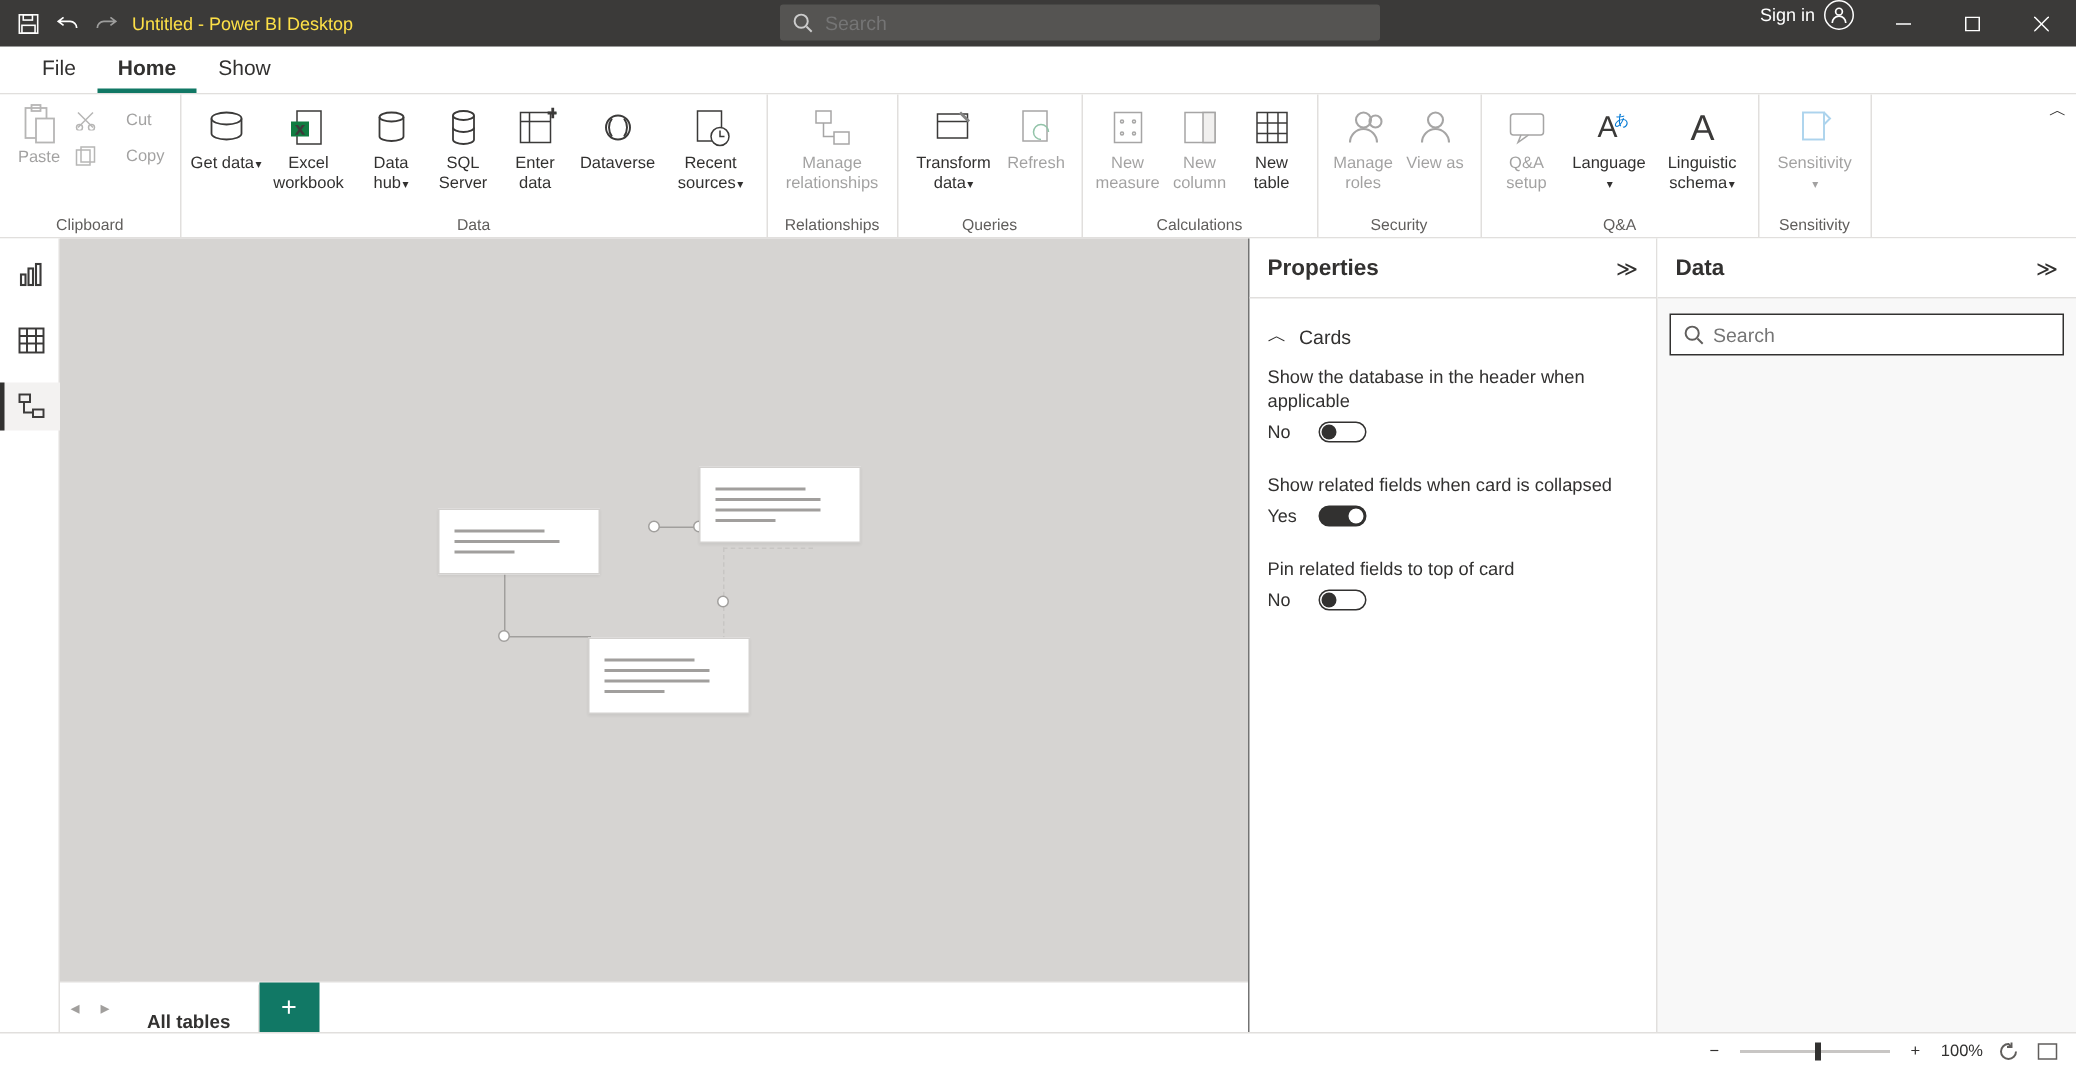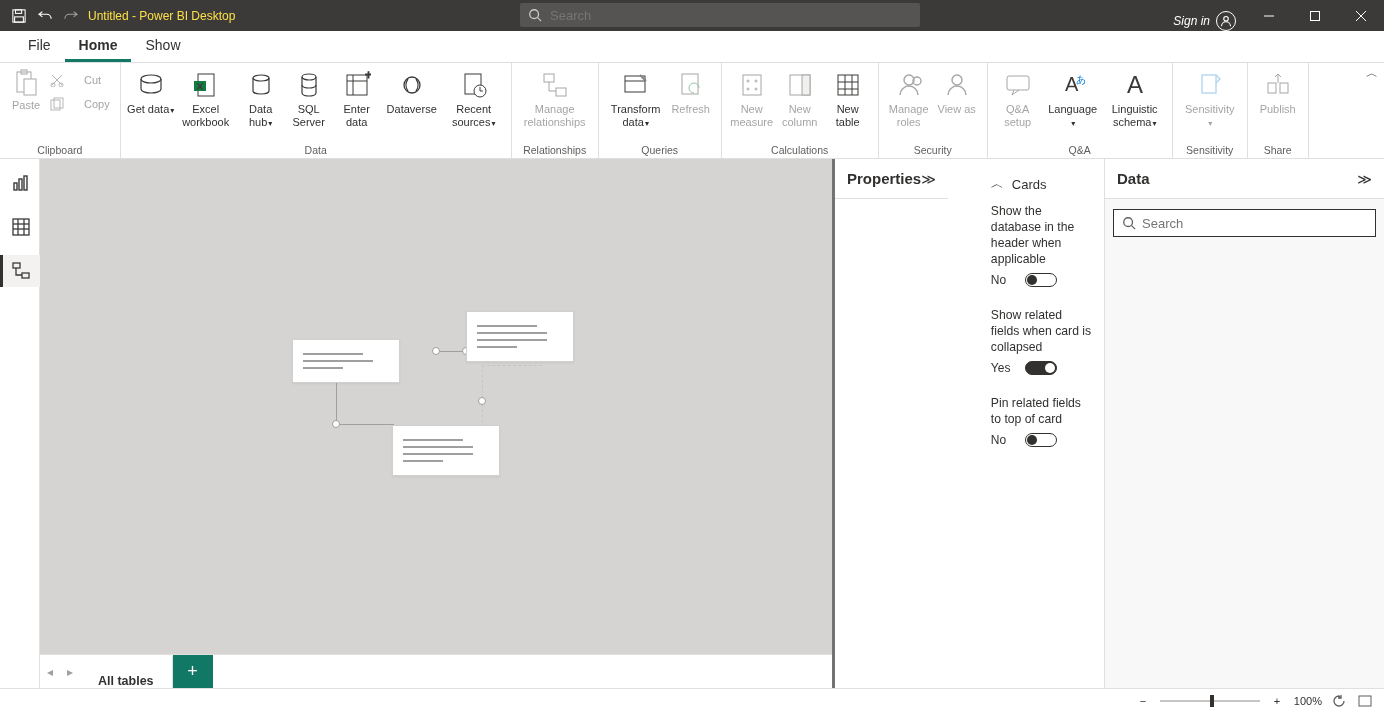--- a/index.html
+++ b/index.html
@@ -6,21 +6,21 @@
   body { width:1384px; height:712px; background:#f3f2f1; overflow:hidden; font-size:12px; color:#323130; }
   
   
   .titlebar { height:31px; background:#3b3a39; color:#fff; display:flex; align-items:center; position:relative; }
   .titlebar .qat { display:flex; align-items:center; gap:4px; padding-left:8px; }
   .titlebar .qat-btn { width:22px; height:22px; display:flex; align-items:center; justify-content:center; color:#fff; }
   .titlebar .app-title { margin-left:6px; font-size:12px; color:#fde047; }
   .titlebar .search-wrap { position:absolute; left:520px; top:3px; width:400px; height:24px; background:#555452; border-radius:2px; display:flex; align-items:center; padding:0 8px; }
   .titlebar .search-wrap svg { width:14px; height:14px; flex-shrink:0; }
   .titlebar .search-input { background:transparent; border:none; color:#ddd; margin-left:8px; width:100%; font-size:13px; outline:none; }
-  .titlebar .right { position:absolute; right:0; top:0; height:31px; display:flex; align-items:flex-end;font-style:italic; }
+  .titlebar .right { position:absolute; right:0; top:0; height:31px; display:flex; align-items:flex-start; }
   .titlebar .signin { display:flex; align-items:center; gap:6px; margin-right:10px; font-size:12px; }
   .titlebar .signin-avatar { width:20px; height:20px; border-radius:50%; border:1.5px solid #fff; display:flex; align-items:center; justify-content:center; }
   .win-btn { width:46px; height:31px; display:flex; align-items:center; justify-content:center; }
   
   
   .ribbon-tabs { height:32px; background:#fff; display:flex; align-items:flex-end; border-bottom:1px solid #e1dfdd; padding-left:14px; gap:0; }
   .ribbon-tab { padding:0 14px; height:32px; line-height:30px; font-size:14px; color:#323130; cursor:pointer; }
   .ribbon-tab.active { border-bottom:3px solid #117865; font-weight:600; }
   
   
@@ -69,21 +69,21 @@
   .vdash { position:absolute; width:0; border-left:1.5px dashed #c8c6c4;}
   
   
   .tab-bar { height:34px; background:#fff; border-top:1px solid #e1dfdd; display:flex; align-items:stretch; }
   .tab-nav { width:20px; display:flex; align-items:center; justify-content:center; color:#a19f9d; }
   .page-tab { padding:0 18px; display:flex; align-items:flex-end; border-right:1px solid #e1dfdd; font-size:12.5px; background:#fff; border-top:2px solid transparent;}
   .page-tab.active { font-weight:600; }
   .add-tab { width:40px; background:#117865; color:#fff; display:flex; align-items:center; justify-content:center; font-size:18px; }
   
   
-  .pane { width:272px; background:#fff; border-left:3px solid #737373; display:flex; flex-direction:row;gap:31px; }
+  .pane { width:272px; background:#fff; border-left:1px solid #737373; display:flex; flex-direction:column; }
   .pane-header { height:40px; display:flex; align-items:center; justify-content:space-between; padding:0 12px; border-bottom:1px solid #e1dfdd;}
   .pane-header .title { font-size:15px; font-weight:600; }
   .pane-body { padding:10px 12px; font-size:12px; }
   .section-hdr { display:flex; align-items:center; gap:8px; padding:6px 0 10px 0; font-size:13px; }
   .prop-item { margin-bottom:20px; }
   .prop-label { font-size:12.2px; color:#323130; line-height:16px; margin-bottom:6px; }
   .toggle-row { display:flex; align-items:center; gap:10px; }
   .toggle-state { font-size:12px; width:24px;}
   .toggle { width:32px; height:14px; border-radius:7px; border:1.5px solid #323130; position:relative; background:#fff; cursor:pointer;}
   .toggle .knob { width:10px; height:10px; border-radius:50%; background:#323130; position:absolute; top:0.5px; left:1px;}
@@ -425,35 +425,20 @@
               <rect x="6" y="4" width="14" height="18"></rect>
               <path d="M20 4 L24 8 L20 12"></path>
             </svg>
           </div>
         <div class="label"><span>Sensitivity</span><br><span class="chev">▾</span></div>
       </div>
     </div>
     <div class="ribbon-group-label">Sensitivity</div>
   </div>
 
-  <div class="ribbon-group">
-    <div class="ribbon-group-items">
-      <div class="ribbon-btn disabled">
-        <div class="icon">
-            <svg width="28" height="28" fill="none" stroke="#3b3a39">
-              <rect x="4" y="12" width="8" height="10"></rect>
-              <rect x="16" y="12" width="8" height="10"></rect>
-              <path d="M14 12 V3 M11 6 L14 3 L17 6"></path>
-            </svg>
-          </div>
-        <div class="label">Publish</div>
-      </div>
-    </div>
-    <div class="ribbon-group-label">Share</div>
-  </div>
   <div class="ribbon-collapse">︿</div>
 </div>
 
 <div class="main-area">
 
   <div class="view-rail">
     <div class="view-rail-btn">
       <svg width="18" height="18" fill="none" stroke="#3b3a39" stroke-width="1.4">
           <rect x="2" y="9" width="3" height="7"></rect>
           <rect x="7" y="5" width="3" height="11"></rect>

